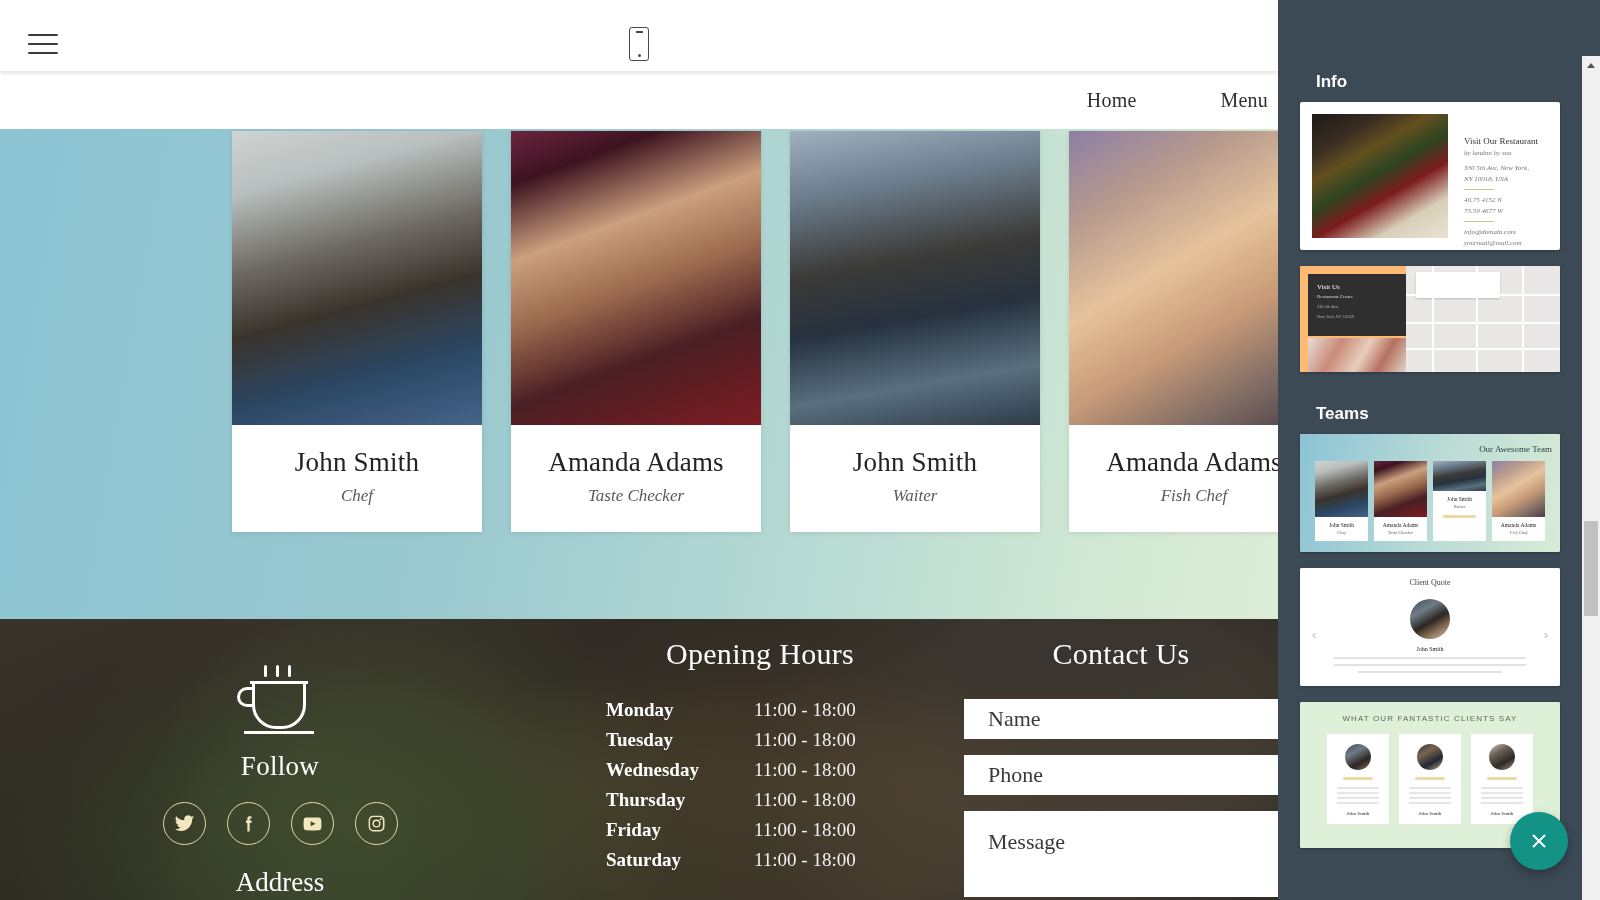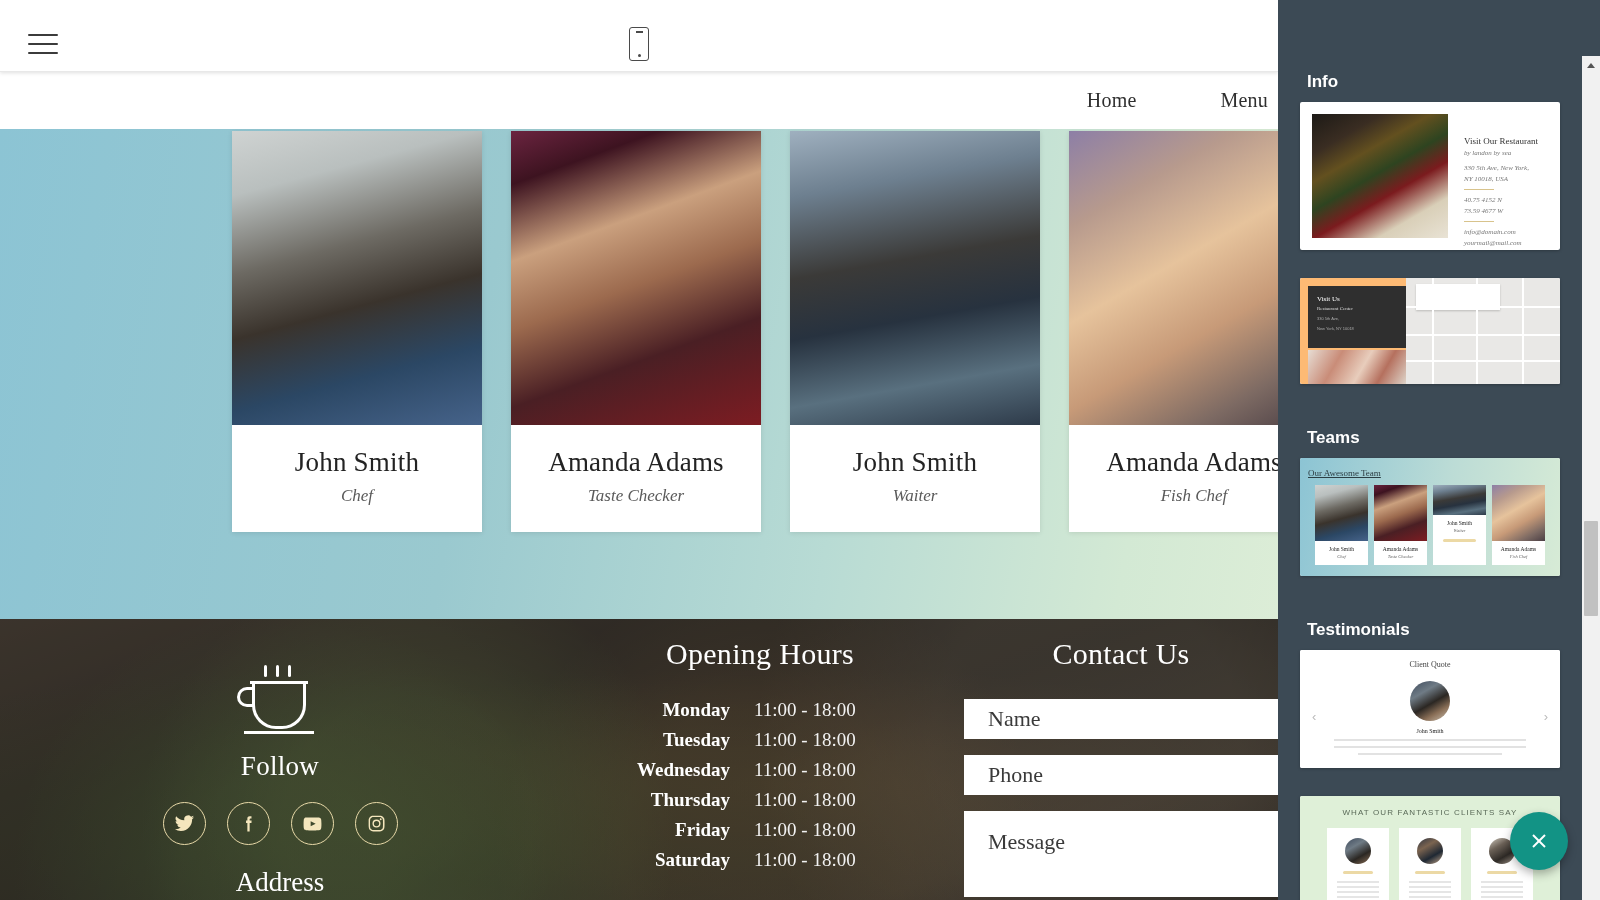--- a/index.html
+++ b/index.html
@@ -155,21 +155,21 @@
     font-family: "Liberation Serif", serif; font-size: 27px; color: #fff; margin-top: 22px;
   }
 
   .col-hours { width: 400px; text-align: center; }
   .footer-h {
     font-family: "Liberation Serif", serif; font-size: 30px; color: #fff;
     margin-bottom: 28px; letter-spacing: .3px;
   }
   .hours-row { display: flex; justify-content: center; margin-bottom: 8px; }
   .hours-day {
-    width: 148px; text-align: right; padding-right: 24px;
+    width: 148px; text-align: left; padding-right: 24px;
     font-family: "Liberation Serif", serif; font-weight: bold; font-size: 19px; color: #ffffff;
   }
   .hours-time {
     width: 160px; text-align: left;
     font-family: "Liberation Serif", serif; font-size: 19px; color: #f2f2f2;
   }
 
   .col-contact { flex: 1; text-align: center; padding-left: 4px; }
   .field {
     background: #ffffff; height: 40px; margin-bottom: 16px;
@@ -196,23 +196,23 @@
     min-width: 62px; height: 29px; border: 1px solid #aab3bb; border-radius: 3px;
     color: #fff; font-size: 14px; display: flex; align-items: center; justify-content: center;
     gap: 6px; padding: 0 11px; cursor: pointer; background: transparent;
   }
   .caret { width: 0; height: 0; border-left: 4px solid transparent; border-right: 4px solid transparent; border-top: 5px solid #fff; }
 
   .panel-scroll {
     position: absolute; top: 56px; left: 0; right: 18px; bottom: 0;
     overflow: hidden; padding: 0 0 0 0;
   }
-  .group-title { color: #fff; font-size: 17px; font-weight: bold; padding: 16px 0 10px 29px; }
+  .group-title { color: #fff; font-size: 17px; font-weight: bold; padding: 16px 0 10px 38px; }
   .thumb {
-    margin: 0 22px 28px 22px; background: #fff; border-radius: 2px;
+    margin: 0 22px 16px 22px; background: #fff; border-radius: 2px;
     overflow: hidden; cursor: pointer; box-shadow: 0 1px 3px rgba(0,0,0,.25);
   }
 
   
   .tb-info1 { height: 148px; display: flex; padding: 12px; gap: 0; }
   .tb-info1 .pic {
     width: 136px; height: 124px;
     background: linear-gradient(150deg,#1d1a16 0%,#3a2d22 20%,#63501f 34%,#2e4420 48%,#7b1b1e 62%,#d9cfb8 80%,#e9e3d5 100%);
   }
   .tb-info1 .txt { flex: 1; padding: 22px 0 0 16px; }
@@ -228,21 +228,21 @@
   .tb-map .dark .b { font-family:"Liberation Serif",serif; color:#ddd; font-size:5px; margin-top:3px;}
   .tb-map .dark .c { color:#aaa; font-size:4px; margin-top:5px; }
   .tb-map .food { position:absolute; bottom:0; left:8px; right:0; height:34px;
     background: linear-gradient(120deg,#e7ddd4 0%,#c98c78 30%,#e8cdbc 55%,#b5705e 75%,#ded4c9 100%); }
   .tb-map .right { flex:1; position:relative; background:#e9e8e6; }
   .tb-map .card { position:absolute; top:6px; left:10px; width:84px; height:26px; background:#fff; box-shadow:0 1px 2px rgba(0,0,0,.2); }
   .tb-map .road { position:absolute; background:#fff; }
 
   
   .tb-team { height: 118px; background: linear-gradient(100deg,#8cc4d4 0%,#bcdcd6 55%,#d7ebd6 100%); padding: 10px 8px; }
-  .tb-team .ttl { text-align:left; font-family:"Liberation Serif",serif; font-size:9px; color:#2c3e44; margin-bottom:7px;text-decoration:underline; }
+  .tb-team .ttl { text-align:right; font-family:"Liberation Serif",serif; font-size:9px; color:#2c3e44; margin-bottom:7px; }
   .tb-team .cards { display:flex; gap:6px; justify-content:center; }
   .tb-team .c { width:53px; background:#fff; }
   .tb-team .c .im { height:56px; }
   .tb-team .c .nm { font-family:"Liberation Serif",serif; font-size:5.5px; text-align:center; color:#222; margin-top:5px; }
   .tb-team .c .rl { font-family:"Liberation Serif",serif; font-size:4.5px; text-align:center; color:#666; margin:2px 0 6px; font-style:italic; }
   .tb-team .c.mid .im { height:30px; }
 
   
   .tb-quote { height: 118px; background:#fff; position:relative; padding-top:10px; }
   .tb-quote .ttl { text-align:center; font-family:"Liberation Serif",serif; font-size:8px; color:#444; }
@@ -501,21 +501,20 @@
           </div>
           <div class="c">
             <div class="im ph4"></div>
             <div class="nm">Amanda Adams</div>
             <div class="rl">Fish Chef</div>
           </div>
         </div>
       </div>
     </div>
 
-    <div class="group-title">Testimonials</div>
 
     <div class="thumb">
       <div class="tb-quote">
         <div class="ttl">Client Quote</div>
         <div class="av"></div>
         <div class="nm">John Smith</div>
         <div class="ln"></div>
         <div class="ln"></div>
         <div class="ln" style="margin:5px 58px"></div>
         <div class="arrow l">‹</div>

